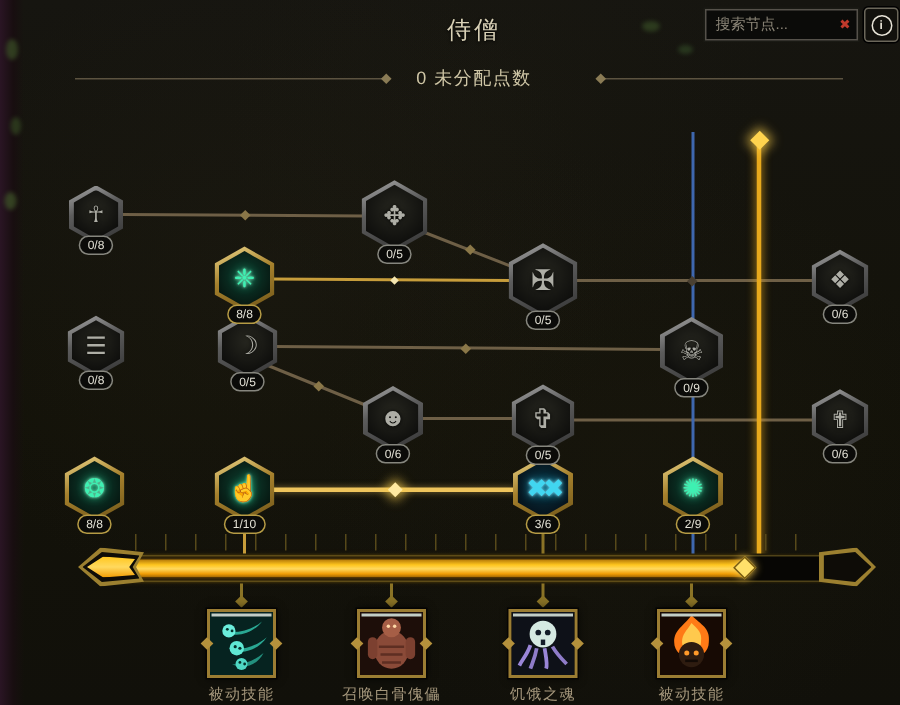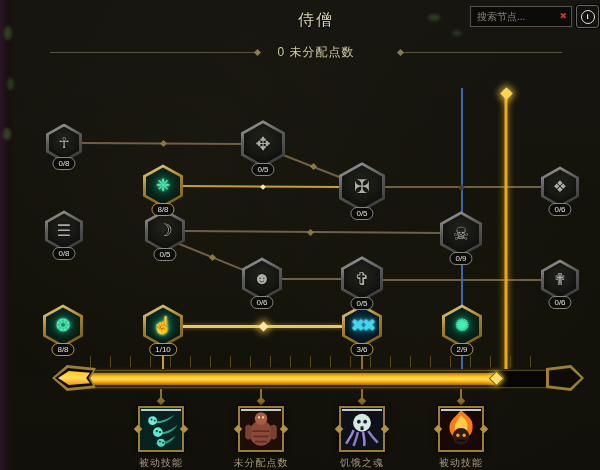--- a/index.html
+++ b/index.html
@@ -341,16 +341,16 @@
         <path d="M20 2 C26 8 32 10 31 19 C31 25 26 29 20 30 C14 29 9 25 9 19 C9 11 15 9 20 2 Z" fill="#ff7a16"></path>
         <path d="M20 7 C24 11 27 13 26 19 C26 23 23 26 20 26 C17 26 14 23 14 19 C14 14 17 12 20 7 Z" fill="#ffc94d"></path>
         <circle cx="20" cy="27" r="8" fill="#2e1c10"></circle>
         <circle cx="17" cy="26" r="1.6" fill="#ff9a2a"></circle>
           <circle cx="23" cy="26" r="1.6" fill="#ff9a2a"></circle>
         <path d="M16 31 h8" stroke="#120a05" stroke-width="1.6"></path>
       </svg>
     </div>
   </div>
   <div class="skill-label" style="left:121px">被动技能</div>
-  <div class="skill-label" style="left:221px">未分配点数</div>
+  <div class="skill-label" style="left:221px">召唤白骨傀儡</div>
   <div class="skill-label" style="left:322px">饥饿之魂</div>
   <div class="skill-label" style="left:421px">被动技能</div>
 </div>
 
 </body></html>

